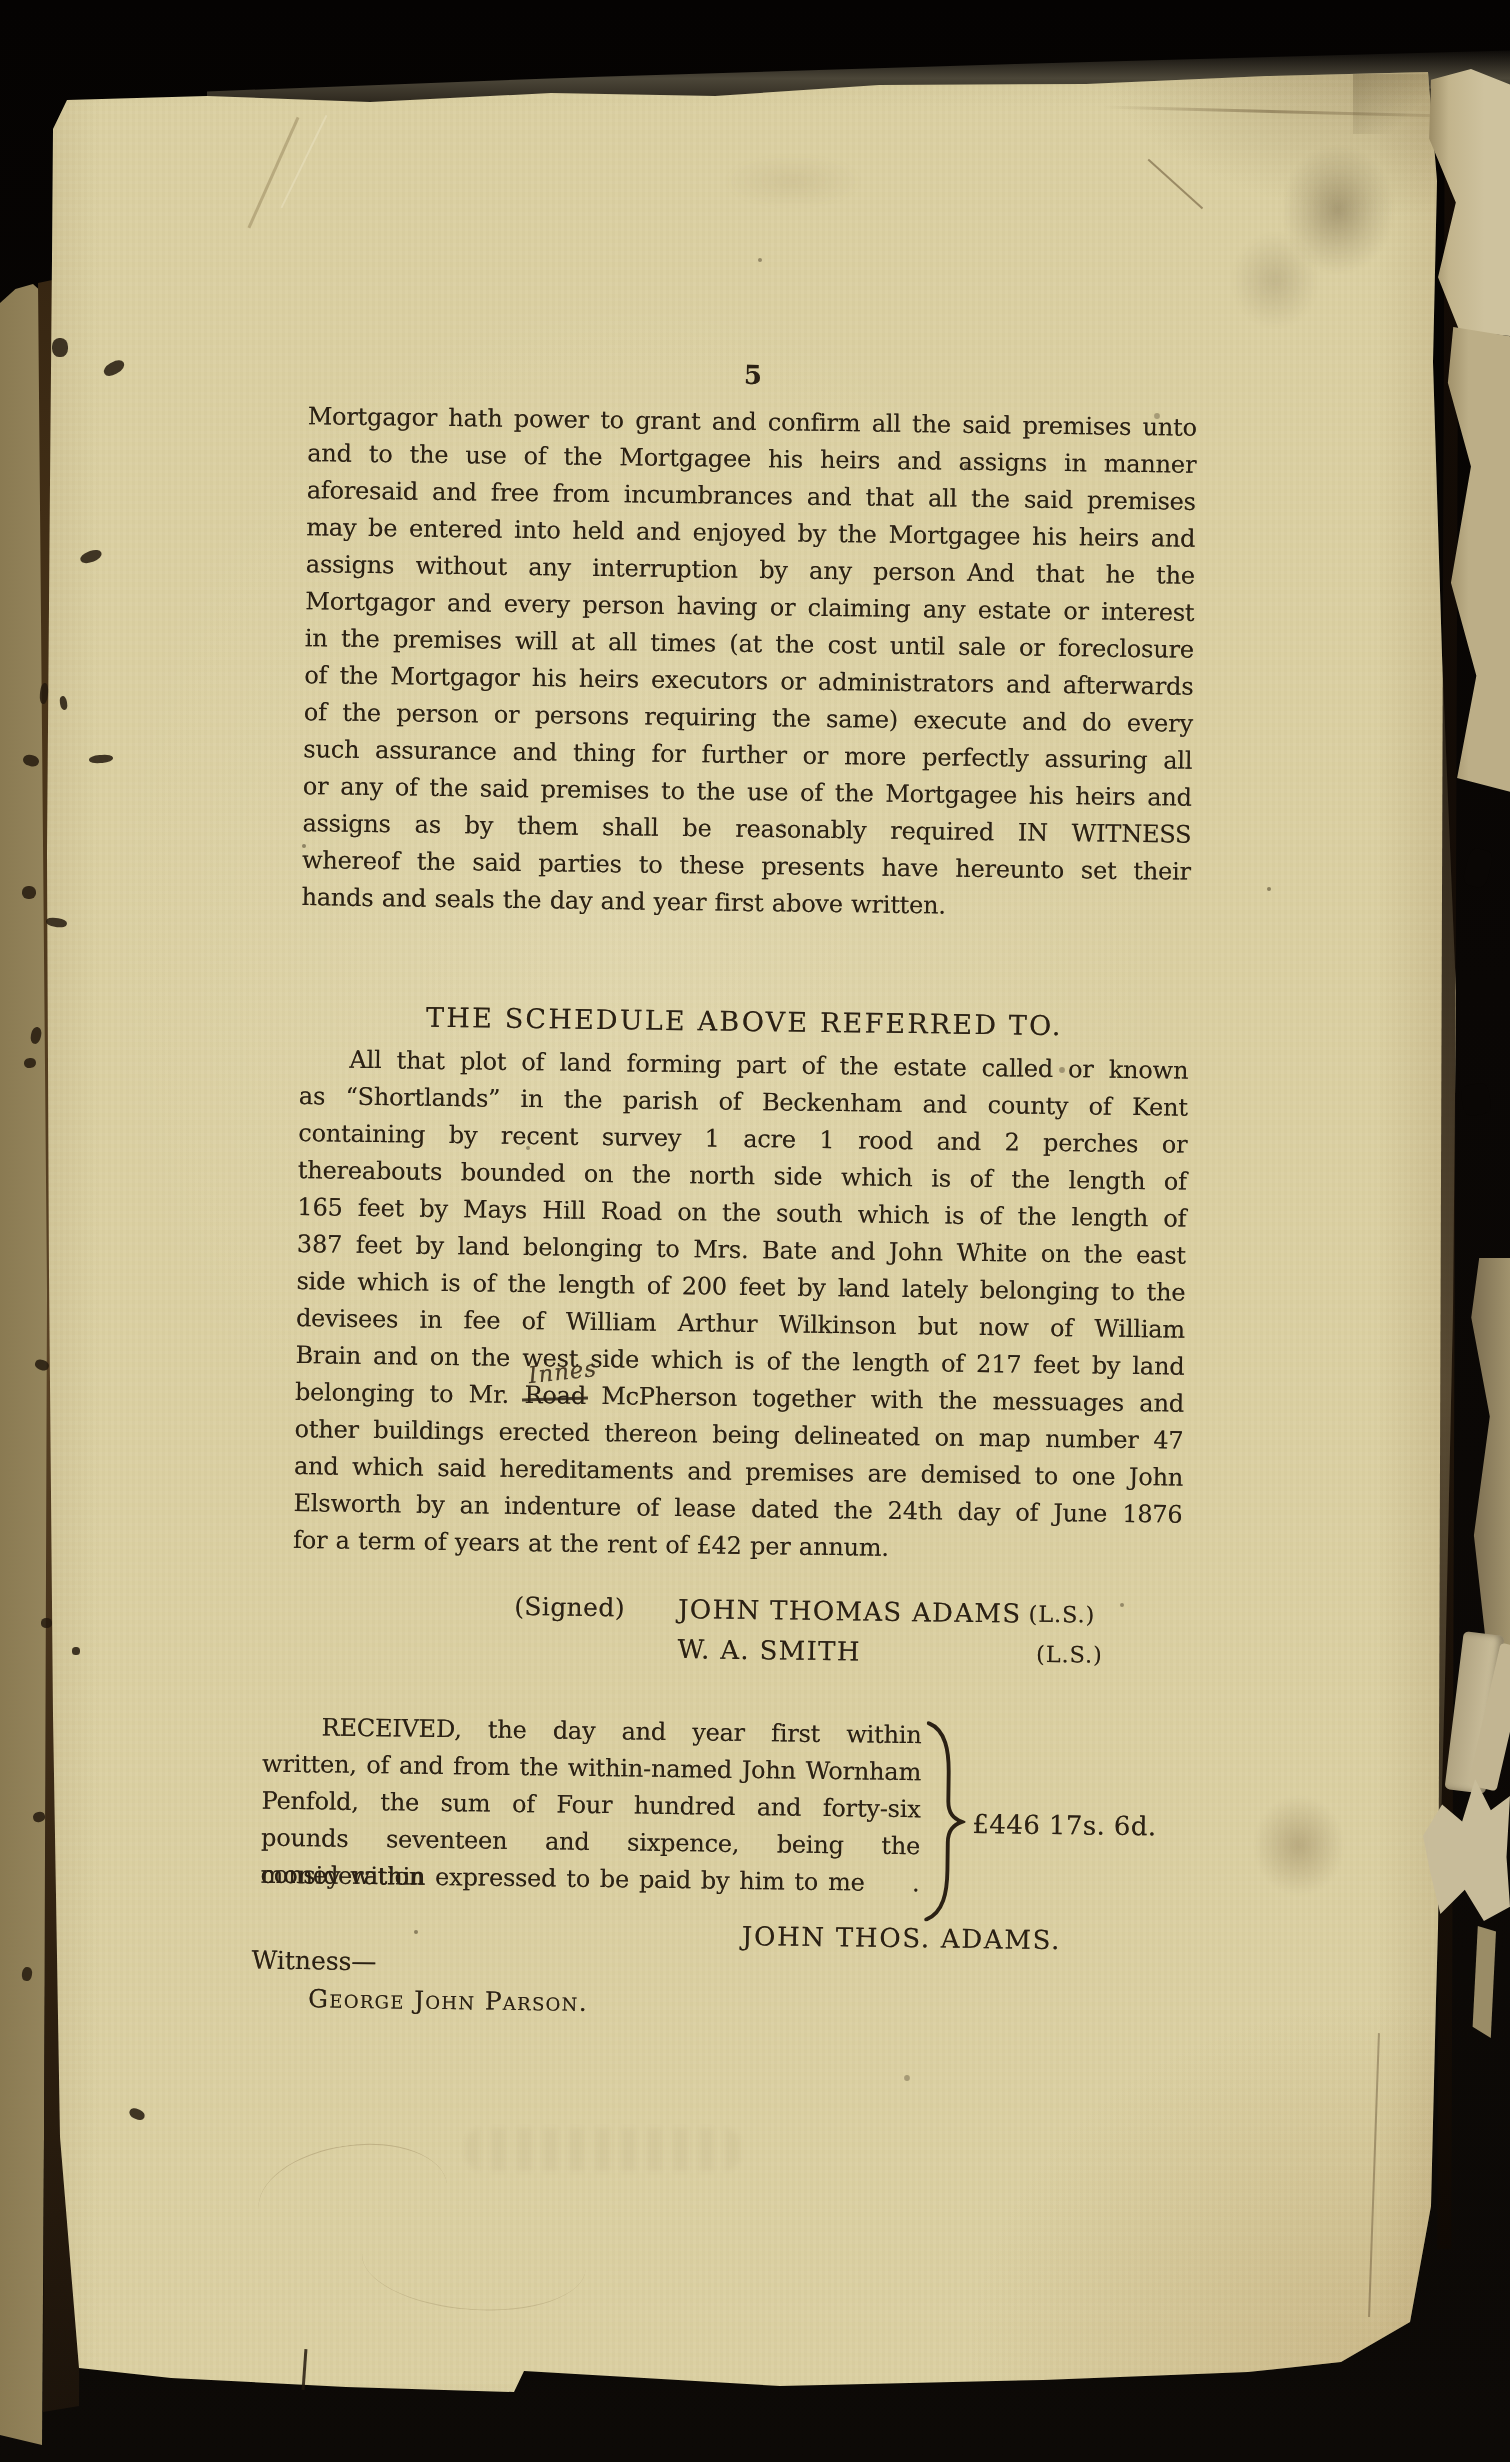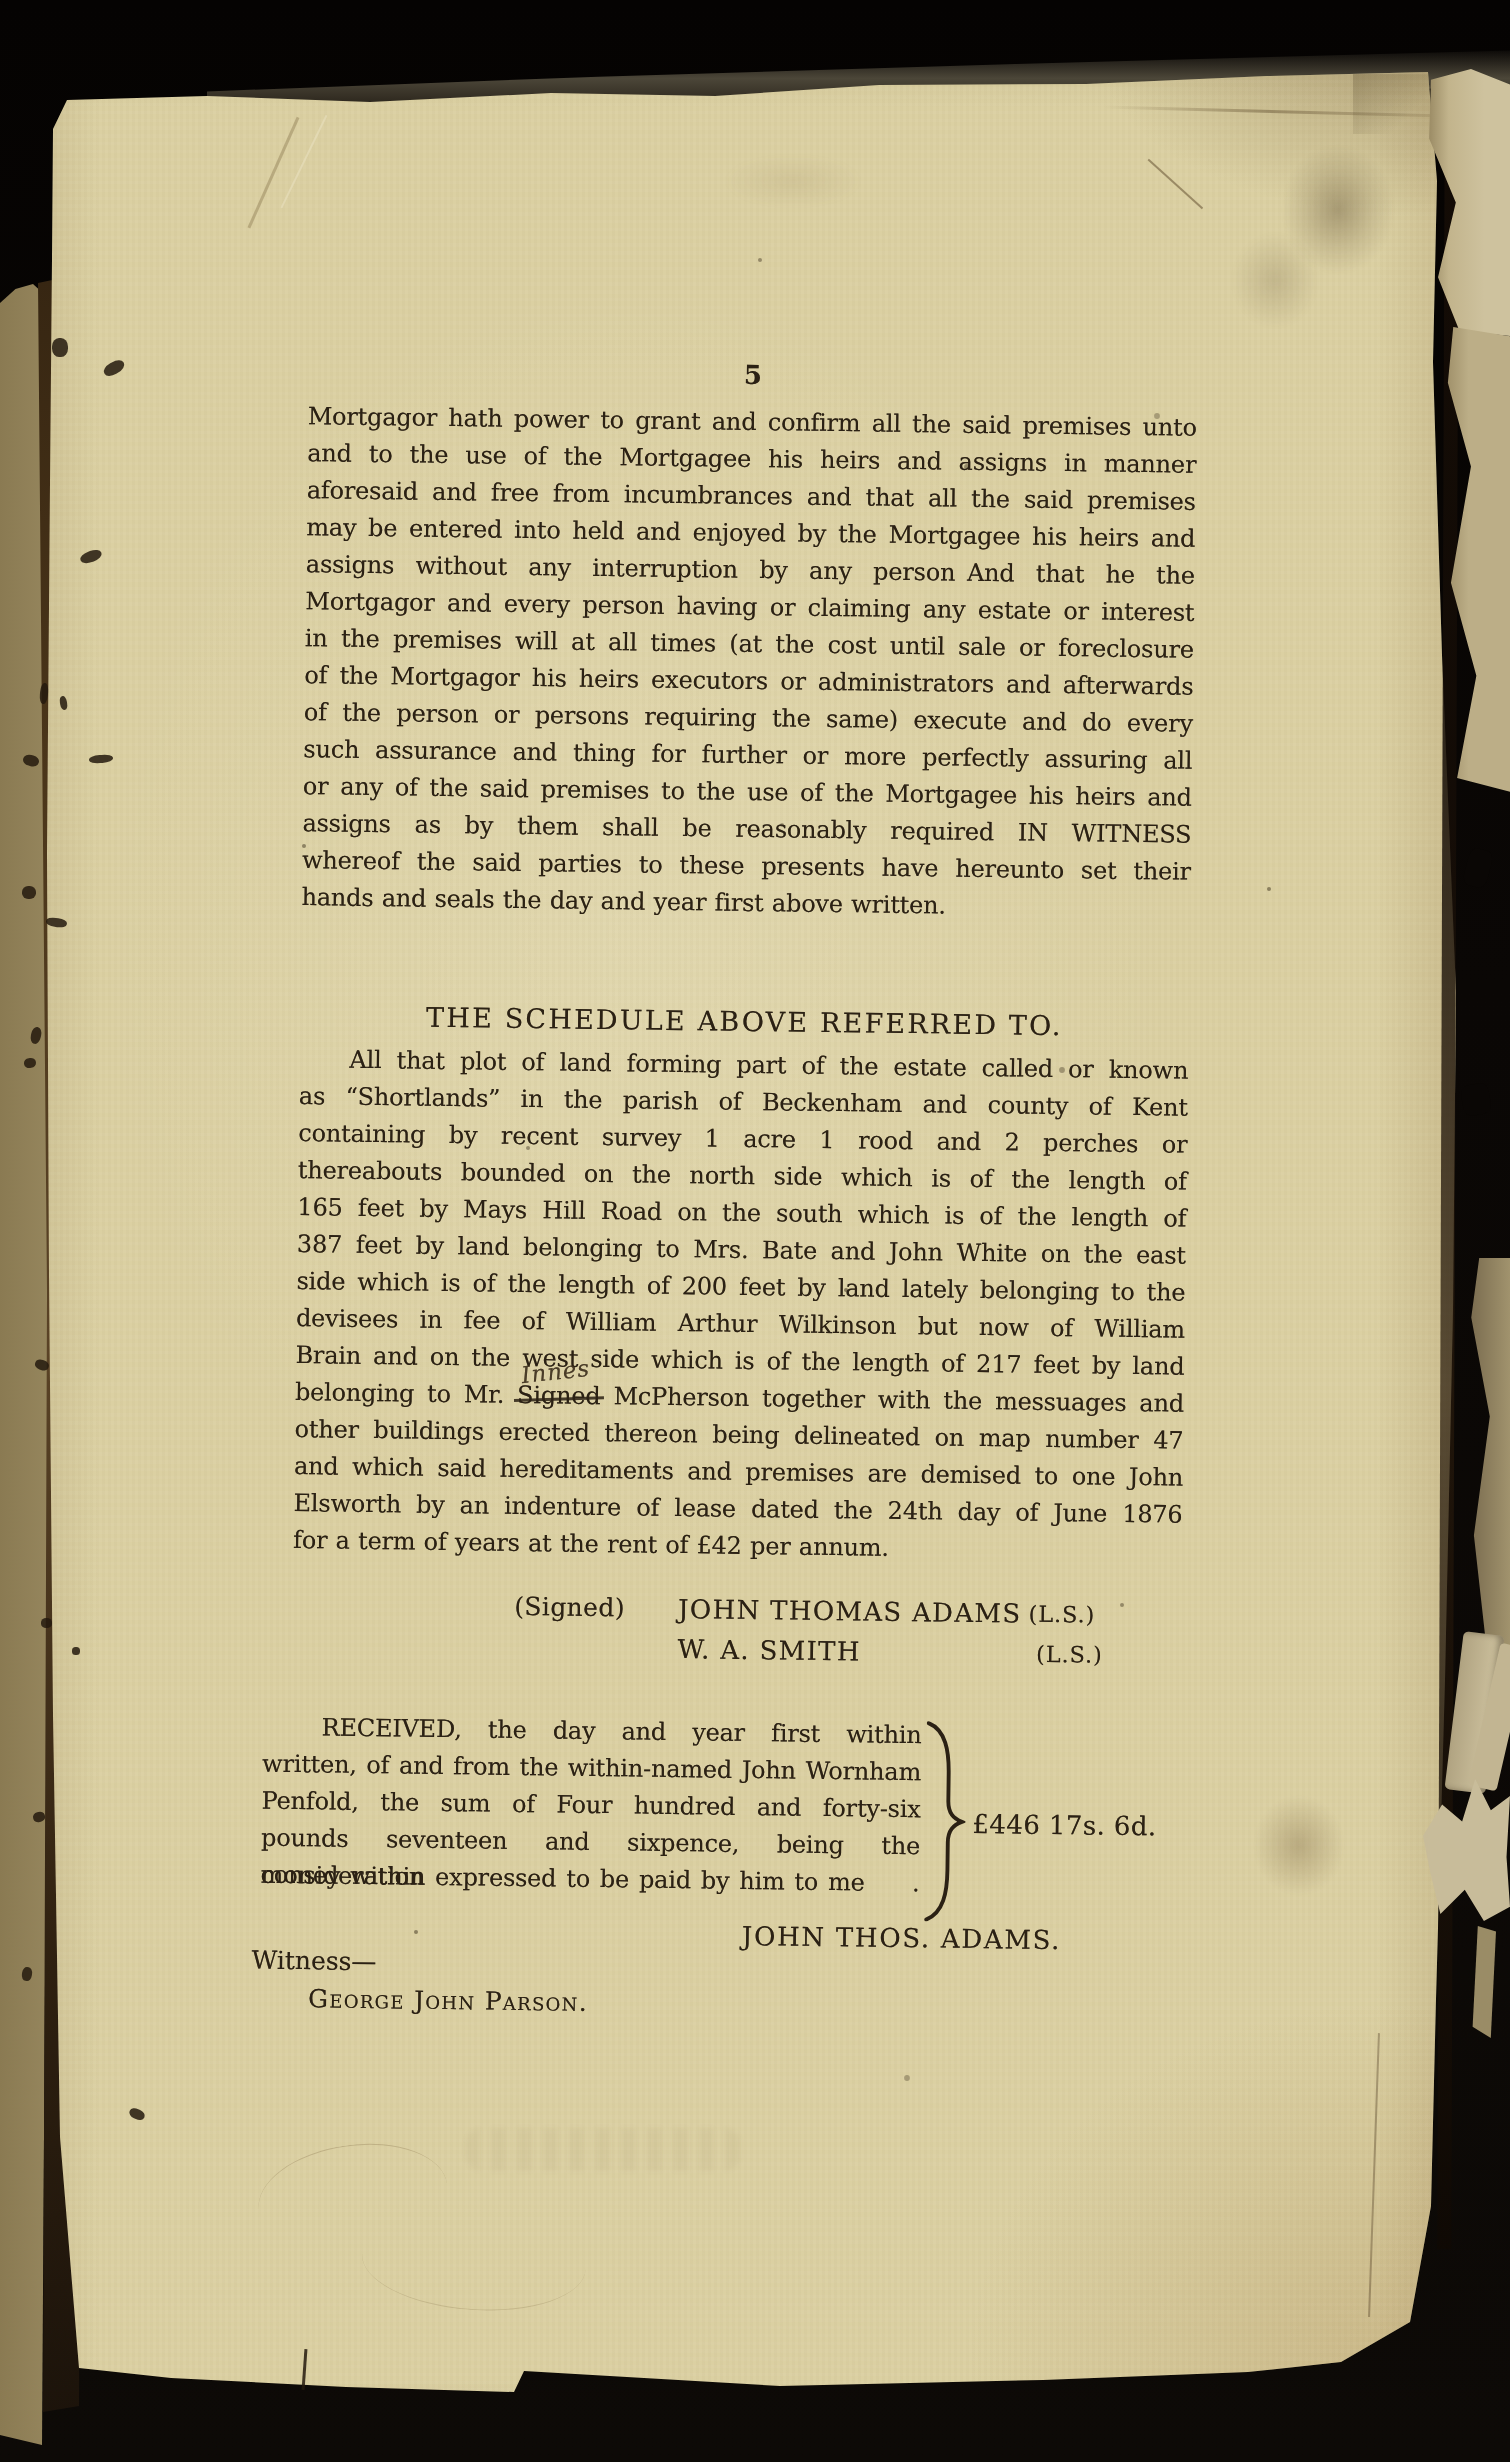--- a/index.html
+++ b/index.html
@@ -173,21 +173,21 @@
       <div class="line">thereabouts bounded on the north side which is of the length of</div>
       <div class="line">165 feet by Mays Hill Road on the south which is of the length of</div>
       <div class="line">387 feet by land belonging to Mrs. Bate and John White on the east</div>
       <div class="line">side which is of the length of 200 feet by land lately belonging to the</div>
       <div class="line">devisees in fee of William Arthur Wilkinson but now of William</div>
       <div class="line">Brain and on the west side which is of the length of 217 feet by land</div>
       <div class="line">
         <span>belonging to Mr.</span>
         <span class="struck-wrap">
           <span class="handwritten">Innes</span>
-          <span class="struck">Signed</span>
+          <span class="struck">Road</span>
         </span>
         <span>McPherson together with the messuages and</span>
       </div>
       <div class="line">other buildings erected thereon being delineated on map number 47</div>
       <div class="line">and which said hereditaments and premises are demised to one John</div>
       <div class="line">Elsworth by an indenture of lease dated the 24th day of June 1876</div>
       <div class="line last">for a term of years at the rent of £42 per annum.</div>
     </div>
 
     <div class="seals">

